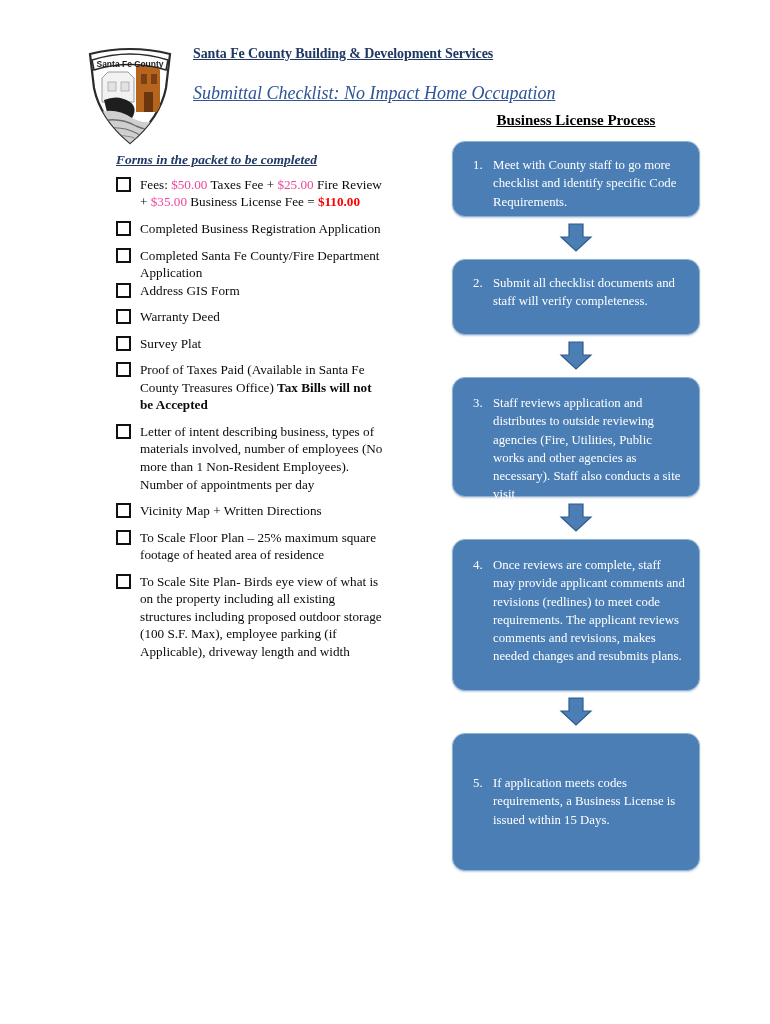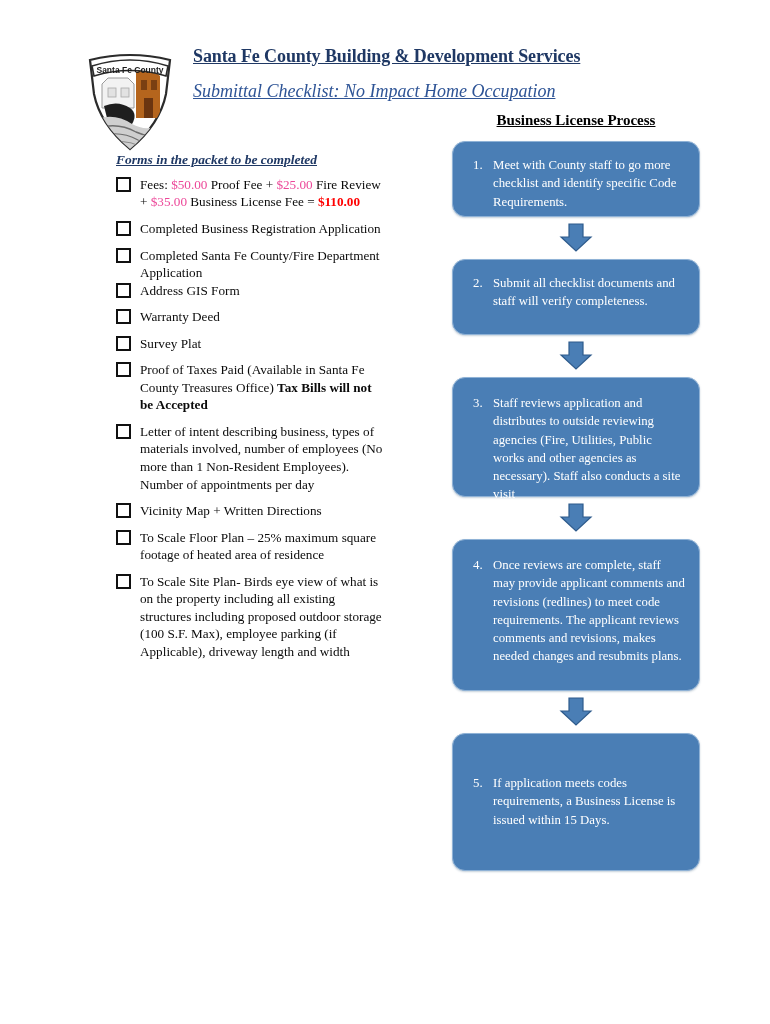--- a/index.html
+++ b/index.html
@@ -21,48 +21,48 @@
   .header {
     position: absolute;
     left: 78px;
     top: 38px;
     width: 640px;
     height: 112px;
   }
   .logo-wrap {
     position: absolute;
     left: 0px;
-    top: 8px;
+    top: 2px;
     width: 104px;
     height: 108px;
   }
   .logo-svg { display: block; }
 
   .title-block {
     position: absolute;
     left: 115px;
     top: 8px;
     width: 520px;
   }
   .doc-title {
-    font-size: 18px;
+    font-size: 14px;
     font-weight: bold;
     color: #1F3864;
     text-decoration: underline;
     letter-spacing: -0.1px;
     line-height: 1.18;
     white-space: nowrap;
   }
   .doc-subtitle {
     font-size: 18px;
     font-style: italic;
     color: #2E5496;
     text-decoration: underline;
     line-height: 1.35;
-    margin-top: 12px;
+    margin-top: 18px;
     white-space: nowrap;
   }
 
   
   .left-col {
     position: absolute;
     left: 95px;
     top: 152px;
     width: 290px;
   }
@@ -223,21 +223,21 @@
   </div>
 </div>
 
 <div class="left-col">
 
   <div class="sec-head-blue">Forms in the packet to be completed</div>
 
   <ul class="checklist indented">
     <li class="check-item">
       <span class="checkbox"></span>
-      <span class="item-text"><span>Fees: </span><span class="red">$50.00</span><span> Proof Fee + </span><span class="red">$25.00</span><span> Fire Review + </span><span class="red">$35.00</span><span> Business License Fee = </span><span class="red-b">$110.00</span></span>
+      <span class="item-text"><span>Fees: </span><span class="red">$50.00</span><span> Taxes Fee + </span><span class="red">$25.00</span><span> Fire Review + </span><span class="red">$35.00</span><span> Business License Fee = </span><span class="red-b">$110.00</span></span>
     </li>
     <li class="check-item">
       <span class="checkbox"></span>
       <span class="item-text"><span>Completed Business Registration Application</span></span>
     </li>
     <li class="check-item">
       <span class="checkbox"></span>
       <span class="item-text"><span>Completed Santa Fe County/Fire Department Application</span></span>
     </li>
   </ul>

